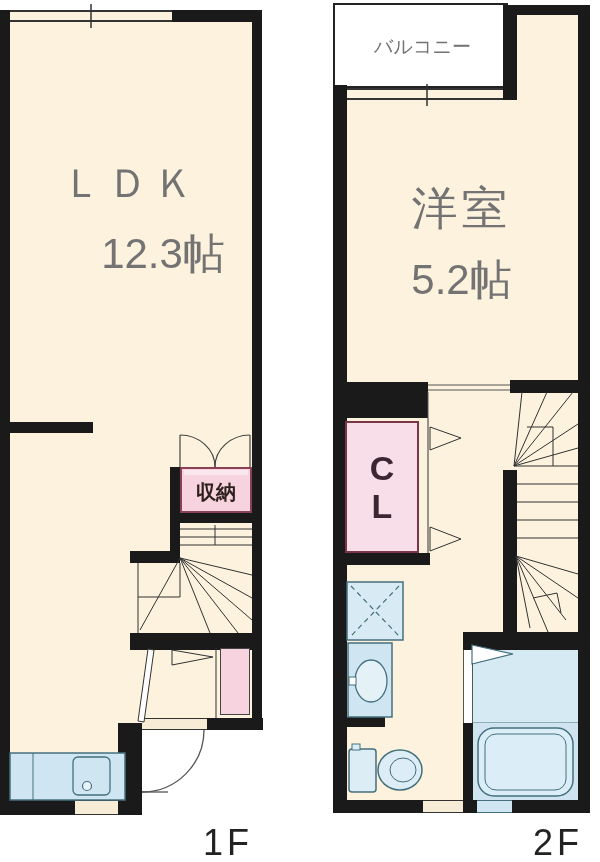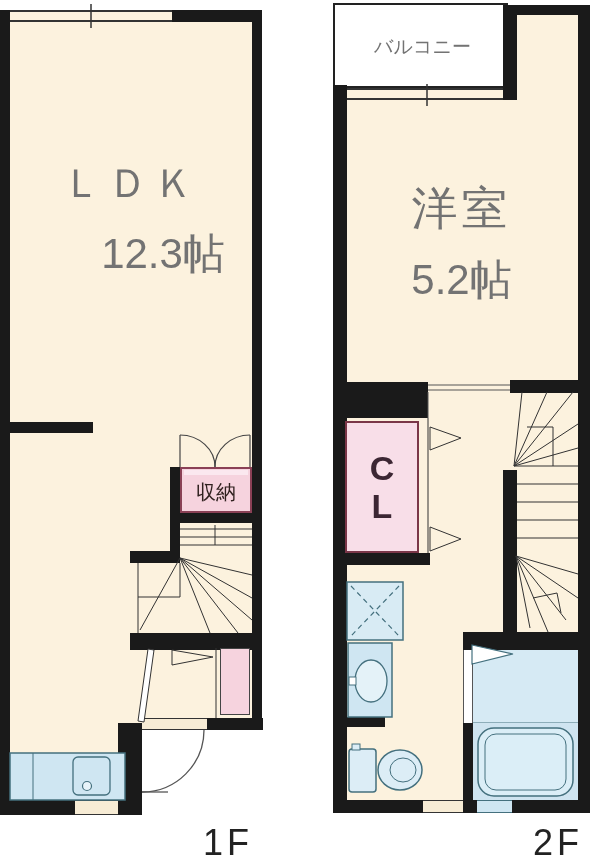--- a/index.html
+++ b/index.html
@@ -7,21 +7,21 @@
          font-family:"Liberation Sans","DejaVu Sans",sans-serif;}
   .abs{position:absolute;}
   .wall{position:absolute;background:#1a1a1a;}
   .floorfill{position:absolute;background:#fcf2de;}
   .window{position:absolute;background:#fcf2de;border-top:2px solid #333;border-bottom:2px solid #333;box-sizing:border-box;}
   .opening{position:absolute;background:#f7ecd5;border-top:1px solid #333;border-bottom:1px solid #333;box-sizing:border-box;}
   .opening-blue{position:absolute;background:#cfe6f2;border-top:1px solid #44707e;border-bottom:1px solid #44707e;box-sizing:border-box;}
   .label{position:absolute;color:#737373;text-align:center;white-space:nowrap;}
   .lbl-room{font-size:40px;font-weight:500;letter-spacing:6px;}
   .lbl-size{font-size:42px;font-weight:500;}
-  .lbl-small{font-size:20px;font-weight:400;}
+  .lbl-small{font-size:20px;font-weight:700;}
   .lbl-floor{font-size:36px;font-weight:500;letter-spacing:4px;color:#222;}
   .pinkbox{position:absolute;box-sizing:border-box;}
   svg{position:absolute;left:0;top:0;pointer-events:none;}
 </style>
 </head>
 <body>
 
 <div id="stage">
 
   <div>

